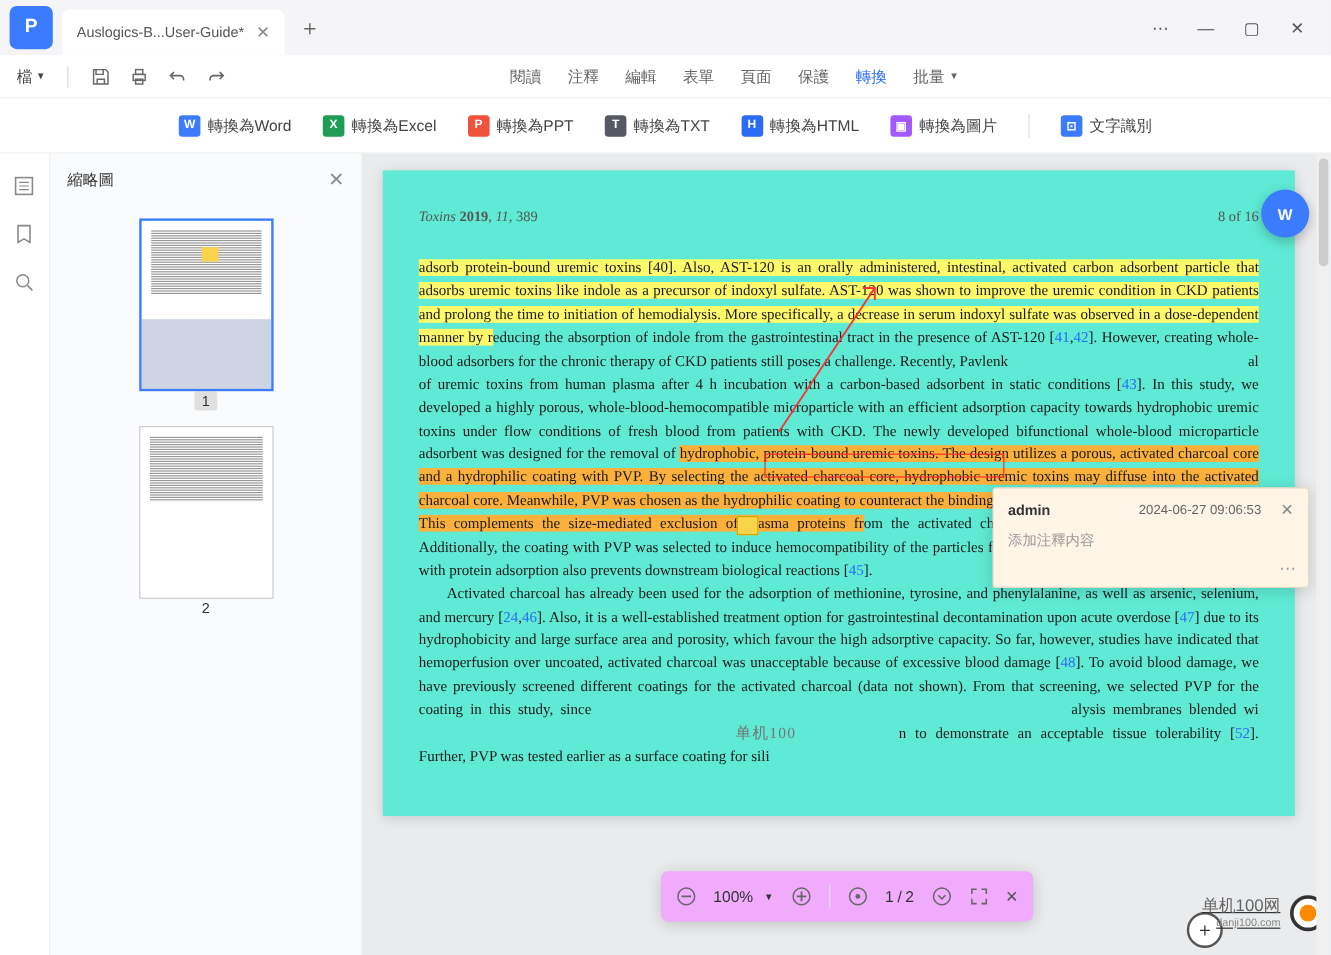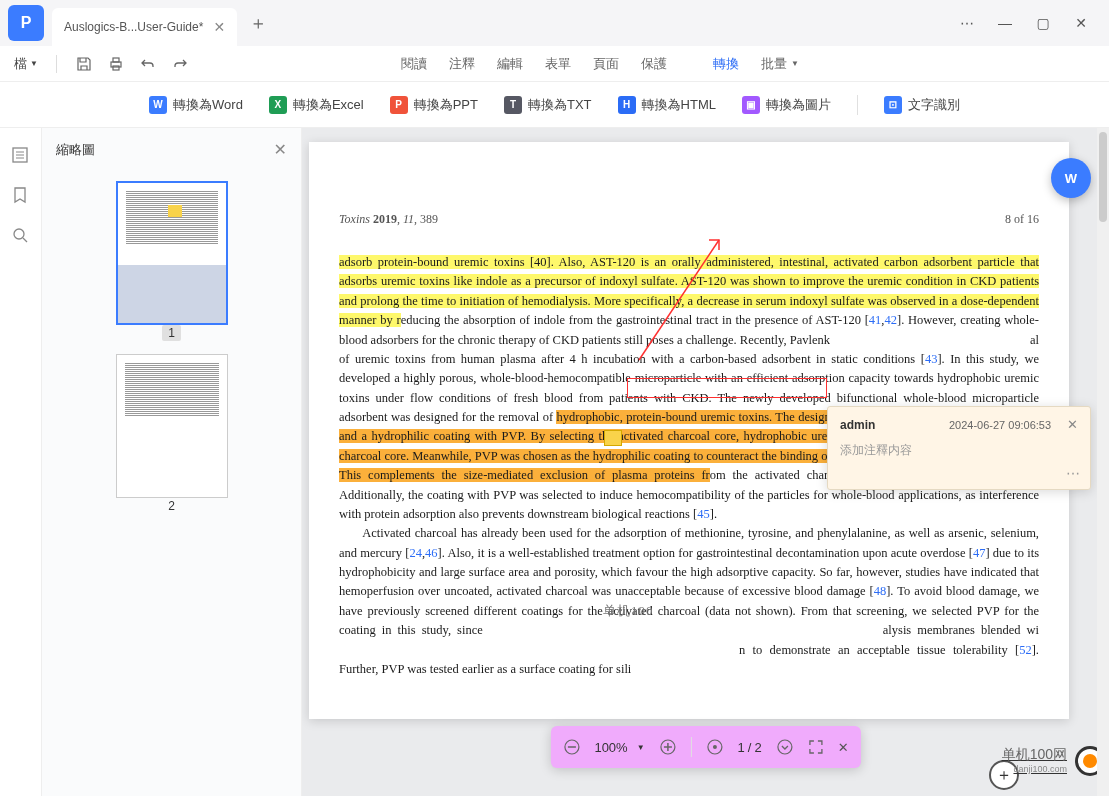--- a/index.html
+++ b/index.html
@@ -14,21 +14,21 @@
 .win-btn{width:20px;height:20px;display:flex;align-items:center;justify-content:center;cursor:pointer;}
 .menubar{height:36px;background:#fff;border-bottom:1px solid #eee;display:flex;align-items:center;padding:0 14px;gap:16px;}
 .menubar-left{display:flex;align-items:center;gap:14px;}
 .file-menu{display:flex;align-items:center;gap:3px;color:#444;cursor:pointer;}
 .caret{font-size:8px;}
 .menu-sep{width:1px;height:18px;background:#ddd;margin:0 4px;}
 .icon-btn{color:#666;cursor:pointer;width:18px;height:18px;display:flex;align-items:center;justify-content:center;}
 .menubar-spacer{flex:1;}
 .menubar-right{display:flex;gap:22px;align-items:center;}
 .menu-item{color:#666;cursor:pointer;font-size:13px;}
-.menu-item.active{color:#2b6cf6;font-weight:500;margin-left:24px;}
+.menu-item.active{color:#2b6cf6;font-weight:500;}
 .menu-item.dd{display:flex;align-items:center;gap:4px;}
 .toolbar{height:46px;background:#fff;display:flex;align-items:center;padding:0 14px;gap:26px;justify-content:center;border-bottom:1px solid #eee;}
 .tool{display:flex;align-items:center;gap:6px;color:#444;cursor:pointer;font-size:13px;}
 .tool-ic{width:18px;height:18px;border-radius:3px;display:flex;align-items:center;justify-content:center;color:#fff;font-size:10px;font-weight:bold;}
 .ic-w{background:#3b7cff;}.ic-x{background:#1f9d55;}.ic-p{background:#f0533a;}.ic-t{background:#565863;}.ic-h{background:#2b6cf6;}.ic-i{background:#a259ff;}.ic-o{background:#3b7cff;}
 .tool-sep{width:1px;height:20px;background:#e0e0e0;}
 .body{display:flex;height:668px;}
 .iconbar{width:42px;background:#fff;border-right:1px solid #eee;display:flex;flex-direction:column;align-items:center;padding-top:18px;gap:20px;}
 .ib{width:20px;height:20px;color:#888;cursor:pointer;}
 .thumbpanel{width:260px;background:#fafbfc;border-right:1px solid #eee;display:flex;flex-direction:column;}
@@ -38,21 +38,21 @@
 .thumbs{flex:1;overflow:auto;display:flex;flex-direction:column;align-items:center;gap:14px;padding:10px 0;}
 .thumb{width:112px;height:144px;background:#fff;border:1px solid #ccc;position:relative;cursor:pointer;}
 .thumb.sel{border:2px solid #3b7cff;}
 .thumb-inner{position:absolute;inset:8px;display:flex;flex-direction:column;gap:1px;}
 .tl{height:1px;background:#999;}
 .thumb-note{position:absolute;width:14px;height:12px;background:#f9d34a;top:22px;left:50px;}
 .thumb-shade{position:absolute;bottom:0;left:0;right:0;height:58px;background:rgba(130,150,190,0.4);}
 .pnum{margin-top:6px;padding:1px 6px;font-size:12px;background:#e0e0e0;color:#333;border-radius:2px;}
 .pnum.plain{background:transparent;}
 .docarea{flex:1;background:#eaebed;position:relative;overflow:hidden;}
-.page{position:absolute;left:7px;top:14px;width:760px;background:#ffffff;box-shadow:0 2px 10px rgba(0,0,0,.15);padding:70px 30px 40px 30px;font-family:'Times New Roman',serif;}
+.page{position:absolute;left:17px;top:14px;width:760px;background:#5eead4;box-shadow:0 2px 10px rgba(0,0,0,.15);padding:31px 30px 40px 30px;font-family:'Times New Roman',serif;}
 .phead{display:flex;justify-content:space-between;font-size:12px;color:#555;margin-bottom:26px;}
 .phead em{font-style:italic;}
 .ptext{font-size:12.5px;line-height:1.55;text-align:justify;color:#1a1a1a;}
 .hl-y{background:#fef86b;}
 .hl-o{background:#fbb03b;}
 .ref{color:#2b6cf6;}
 .arrow{position:absolute;}
 .red-arrow{stroke:#ff3030;stroke-width:1.5;fill:none;}
 .red-box{position:absolute;border:1.5px solid #ff3030;width:200px;height:20px;top:236px;left:318px;}
 .note-ic{position:absolute;width:18px;height:16px;background:#f9d34a;border:1px solid #d4a800;top:288px;left:295px;}

